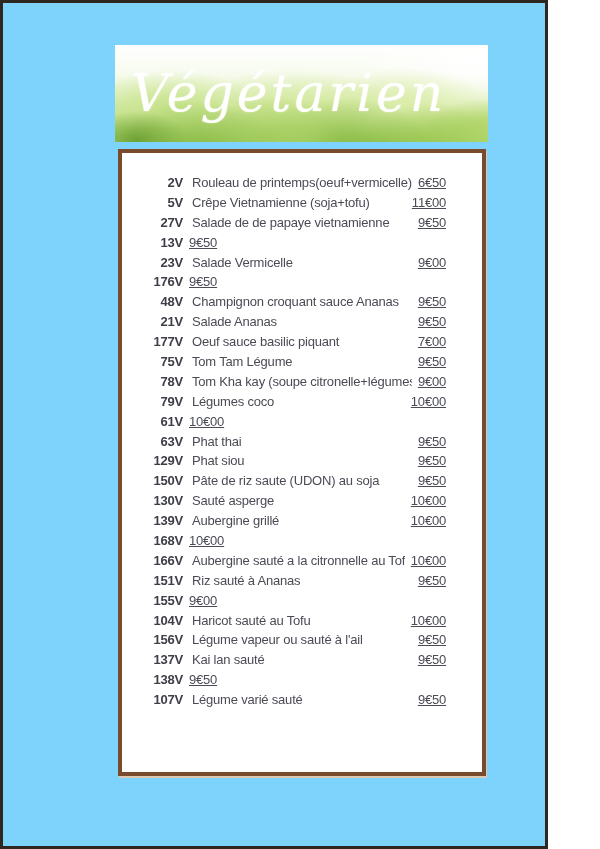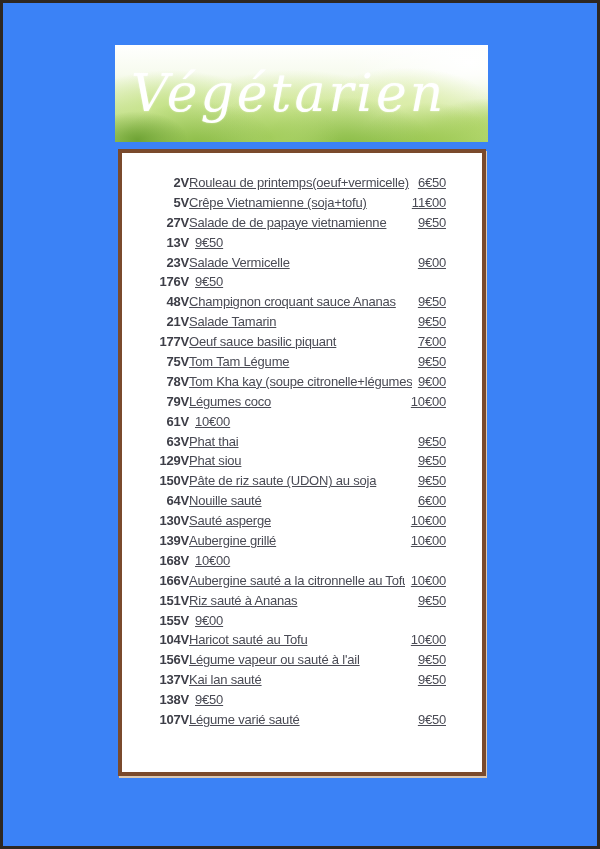--- a/index.html
+++ b/index.html
@@ -3,23 +3,23 @@
 <meta charset="utf-8">
 <style>
   html, body { margin: 0; padding: 0; }
   body {
     width: 600px; height: 849px;
     font-family: "Liberation Sans", sans-serif;
     background: #ffffff;
   }
   .page {
     position: relative;
-    width: 600px; height: 849px;
+    width: 548px; height: 849px;
     box-sizing: border-box;
-    background: #3b82f6;
+    background: #7dd3fc;
     border: 3px solid #2e2720;
     overflow: hidden;
   }
   
   .banner {
     position: absolute; left: 112px; top: 42px;
     width: 373px; height: 97px;
     overflow: hidden;
     background-color: #ffffff;
     background-image:
@@ -48,43 +48,42 @@
   }
   
   .menu-box {
     position: absolute; left: 115px; top: 146px;
     width: 368px; height: 627px;
     box-sizing: border-box;
     background: #ffffff;
     border: 4px solid #7a4a2c;
     box-shadow: 1px 2px 0 #dcc8b1;
   }
-  .menu-list { padding: 22px 36px 0 18px; }
+  .menu-list { padding: 22px 36px 0 12px; }
   .row {
     display: flex;
     align-items: baseline;
     height: 19.9px;
     font-size: 13px;
     letter-spacing: -0.2px;
     color: #4a4b55;
   }
   .code {
     flex: none;
     width: 49px;
     text-align: right;
     font-weight: 700;
     color: #3d3e47;
     white-space: nowrap;
   }
   .name {
     flex: 1;
-    margin-left: 0;
+    margin-left: 9px;
     white-space: nowrap;
     overflow: hidden;
-    text-decoration: underline;
   }
   .price {
     flex: none;
     margin-left: 6px;
     text-align: right;
     white-space: nowrap;
     text-decoration: underline;
   }
 </style>
 </head>
@@ -126,21 +125,21 @@
           <span class="code">176V</span>
           <span class="price">9€50</span>
         </div>
         <div class="row">
           <span class="code">48V</span>
           <span class="name">Champignon croquant sauce Ananas</span>
           <span class="price">9€50</span>
         </div>
         <div class="row">
           <span class="code">21V</span>
-          <span class="name">Salade Tamarin</span>
+          <span class="name">Salade Ananas</span>
           <span class="price">9€50</span>
         </div>
         <div class="row">
           <span class="code">177V</span>
           <span class="name">Oeuf sauce basilic piquant</span>
           <span class="price">7€00</span>
         </div>
         <div class="row">
           <span class="code">75V</span>
           <span class="name">Tom Tam Légume</span>
@@ -169,25 +168,20 @@
           <span class="code">129V</span>
           <span class="name">Phat siou</span>
           <span class="price">9€50</span>
         </div>
         <div class="row">
           <span class="code">150V</span>
           <span class="name">Pâte de riz saute (UDON) au soja</span>
           <span class="price">9€50</span>
         </div>
         <div class="row">
-          <span class="code">64V</span>
-          <span class="name">Nouille sauté</span>
-          <span class="price">6€00</span>
-        </div>
-        <div class="row">
           <span class="code">130V</span>
           <span class="name">Sauté asperge</span>
           <span class="price">10€00</span>
         </div>
         <div class="row">
           <span class="code">139V</span>
           <span class="name">Aubergine grillé</span>
           <span class="price">10€00</span>
         </div>
         <div class="row">

